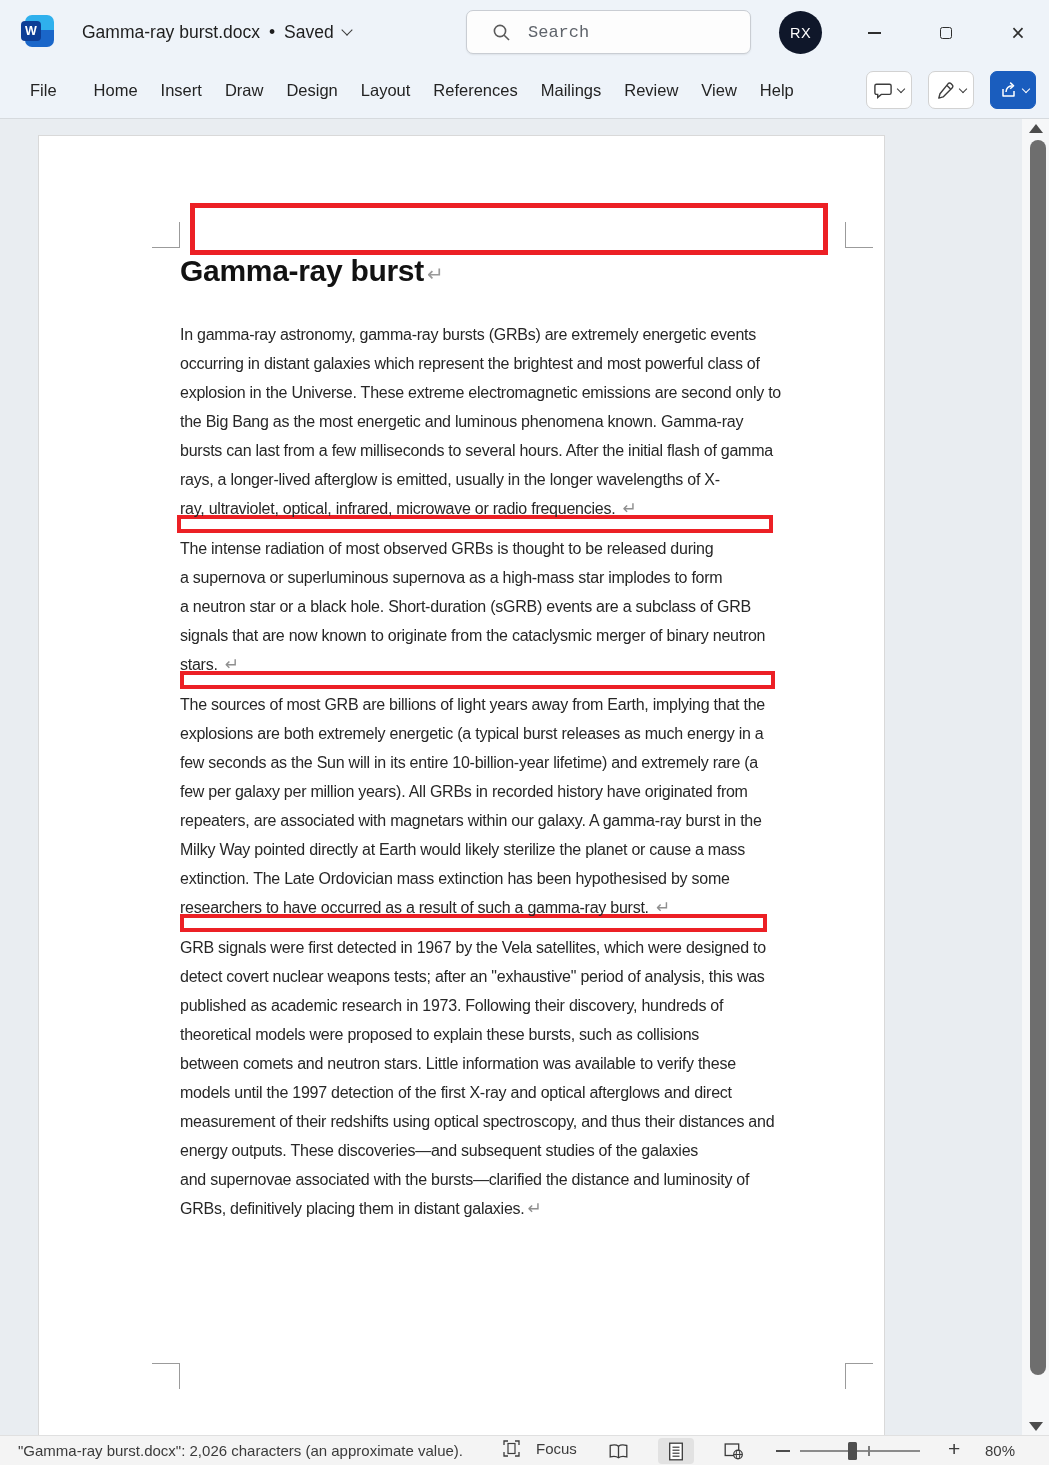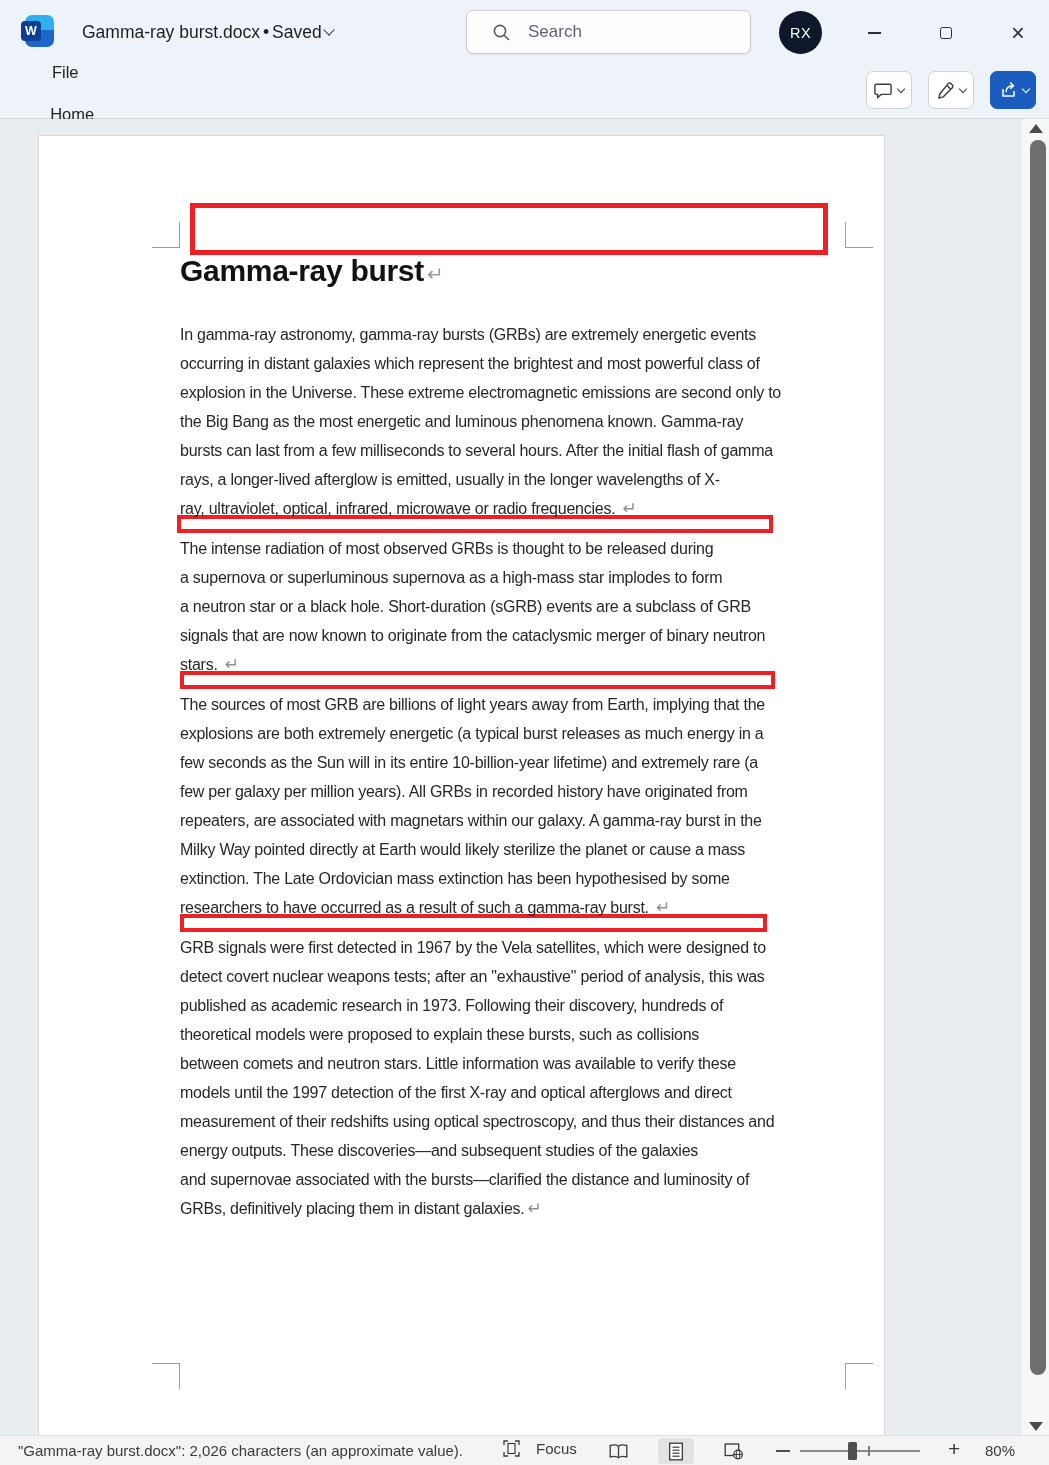--- a/index.html
+++ b/index.html
@@ -11,44 +11,44 @@
   }
 
   
   .titlebar { position:absolute; top:0; left:0; right:0; height:63px; background:#eef3f9; }
   .app-icon { position:absolute; left:21px; top:15px; width:33px; height:33px; }
   .app-icon .base { position:absolute; left:4px; top:0; width:29px; height:32px; border-radius:7px;
      background:linear-gradient(#2fb0ed 0 46%, #1a66c9 46% 100%); }
   .app-icon .wsq { position:absolute; left:0; top:6px; width:20px; height:20px; border-radius:4px;
      background:#0d3e96; color:#fff; font-size:12.5px; font-weight:bold;
      display:flex; align-items:center; justify-content:center; }
-  .doc-title { position:absolute; left:82px; top:19px; height:26px; display:flex; align-items:center; gap:3px;
+  .doc-title { position:absolute; left:82px; top:19px; height:26px; display:flex; align-items:center; gap:9px;
      font-size:17.5px; color:#1e1e1e; }
   .chev { width:8px; height:8px; border-right:1.6px solid #3d3d3d; border-bottom:1.6px solid #3d3d3d;
      transform:rotate(45deg); margin-top:-4px; }
   .searchbox { position:absolute; left:466px; top:10px; width:285px; height:44px; background:#fdfdfd;
      border:1px solid #c9cdd3; border-radius:7px; box-shadow:0 1px 2px rgba(0,0,0,.07);
      display:flex; align-items:center; padding-left:25px; gap:15px; }
-  .searchbox input { border:none; outline:none; background:transparent; font-family:Liberation Sans, sans-serif;
+  .searchbox input { border:none; outline:none; background:transparent; font-family:Liberation Mono, monospace;
      font-size:17px; color:#444; width:200px; }
   .searchbox input::placeholder { color:#5f646b; }
   .avatar { position:absolute; left:779px; top:11px; width:43px; height:43px; border-radius:50%;
      background:#0f172a; color:#fff; font-size:14.5px; display:flex; align-items:center; justify-content:center;
      letter-spacing:.5px; }
   .winbtn { position:absolute; top:20px; width:26px; height:26px; display:flex; align-items:center; justify-content:center; }
   .winbtn.min { left:861px; } .winbtn.max { left:933px; } .winbtn.close { left:1005px; }
   .glyph-min { width:13px; height:1.6px; background:#2e2e2e; }
   .glyph-max { width:12px; height:12px; border:1.5px solid #2e2e2e; border-radius:2.5px; }
   .glyph-close { font-size:23px; color:#2e2e2e; line-height:1; font-weight:300; }
 
   
   .ribbon { position:absolute; top:63px; left:0; right:0; height:56px; background:#eef3f9;
      border-bottom:1px solid #d6dade; box-shadow:0 1px 2px rgba(0,0,0,.04); }
   .menu { position:absolute; left:30px; top:0; height:55px; display:flex; align-items:center; gap:23px;
-     font-size:16.5px; color:#232323;flex-direction:column; }
+     font-size:16.5px; color:#232323; }
   .menu .tab { cursor:default; }
   .menu .tab:first-child { margin-right:14px; }
   .toolbtns { position:absolute; right:13px; top:8px; display:flex; gap:16px; }
   .toolbtn { width:46px; height:38px; border:1px solid #d2d2d2; border-radius:7px; background:#fff;
      display:flex; align-items:center; justify-content:center; gap:5px; }
   .toolbtn .chev { width:6px; height:6px; border-color:#3d3d3d; border-width:1.4px; margin-top:-2px; }
   .toolbtn.share { background:var(--share-blue); border-color:var(--share-blue); }
   .toolbtn.share .chev { border-color:#fff; }
 
   

